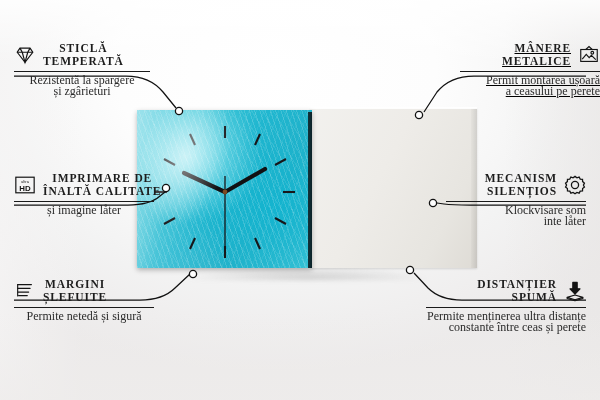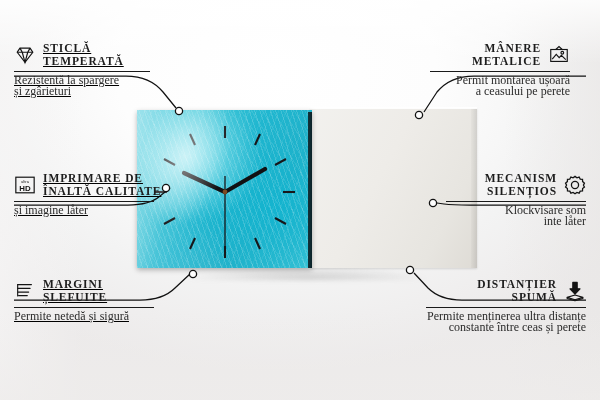--- a/index.html
+++ b/index.html
@@ -149,21 +149,21 @@
   .c-desc{
     font-family:"Liberation Serif", serif;
     font-size:12px;color:#2a2a2a;line-height:10.5px;white-space:nowrap;
   }
   .head{display:flex;align-items:center;gap:7px;}
   .head.right{justify-content:flex-end;}
   .rule{height:1px;background:#1a1a1a;margin:3px 0 3px 0;}
   .ico{width:22px;height:22px;flex:0 0 22px;text-align:center;}
   .ico svg{display:block;width:22px;height:22px;}
 
-  .txt-left{text-align:left;text-decoration:underline;}
+  .txt-left{text-align:center;}
   .txt-right{text-align:right;}
 
   
   #lines{position:absolute;inset:0;width:600px;height:400px;pointer-events:none;}
 </style>
 </head>
 <body>
 
 <div id="stage">
 
@@ -293,21 +293,21 @@
         <div class="c-title">MARGINI</div>
         <div class="c-title">ȘLEFUITE</div>
       </span>
     </div>
     <div class="rule"></div>
     <div class="txt-left">
       <div class="c-desc">Permite netedă și sigură</div>
     </div>
   </div>
 
-  <div class="callout" style="right:30px;top:42px;width:140px;">
+  <div class="callout" style="right:0;top:42px;width:140px;text-decoration:underline;">
     <div class="head right">
       <span class="txt-right">
         <div class="c-title">MÂNERE</div>
         <div class="c-title">METALICE</div>
       </span>
       <span class="ico">
         <svg viewBox="0 0 24 24" fill="none" stroke="#141414" stroke-width="1.25">
           <path d="M8.5 6 L12 2.8 L15.5 6"></path>
           <rect x="3" y="6" width="18" height="13" stroke="#141414"></rect>
           <path d="M4.6 16.6 L9 11.4 L12.2 15 L14.6 12.4 L19.4 17"></path>

